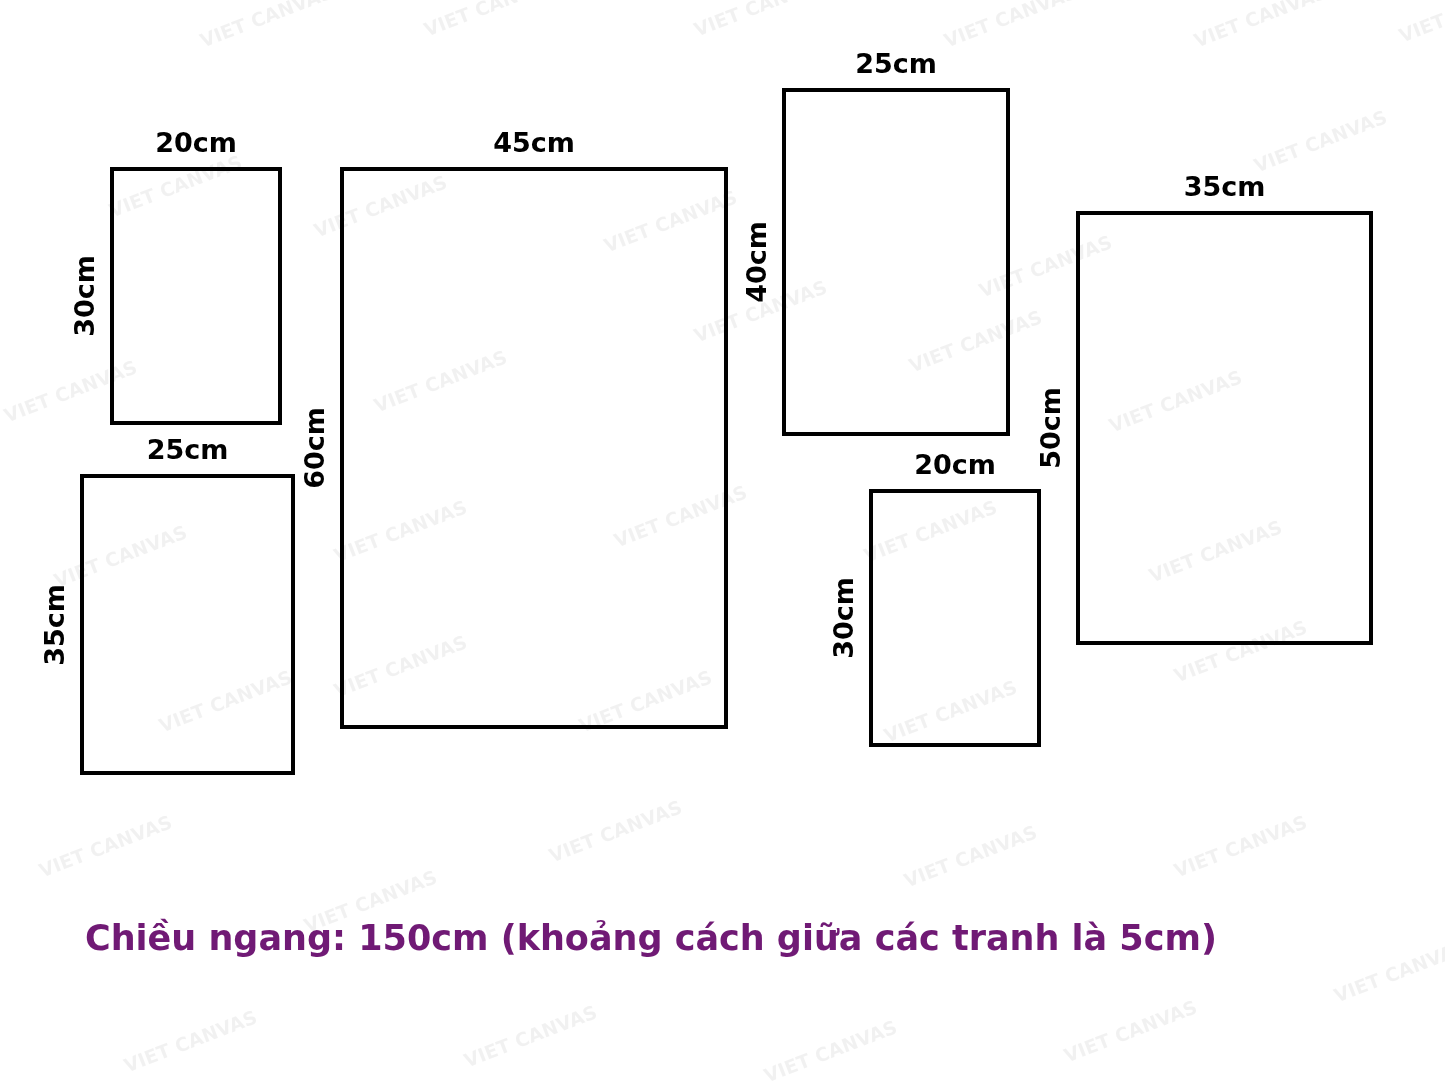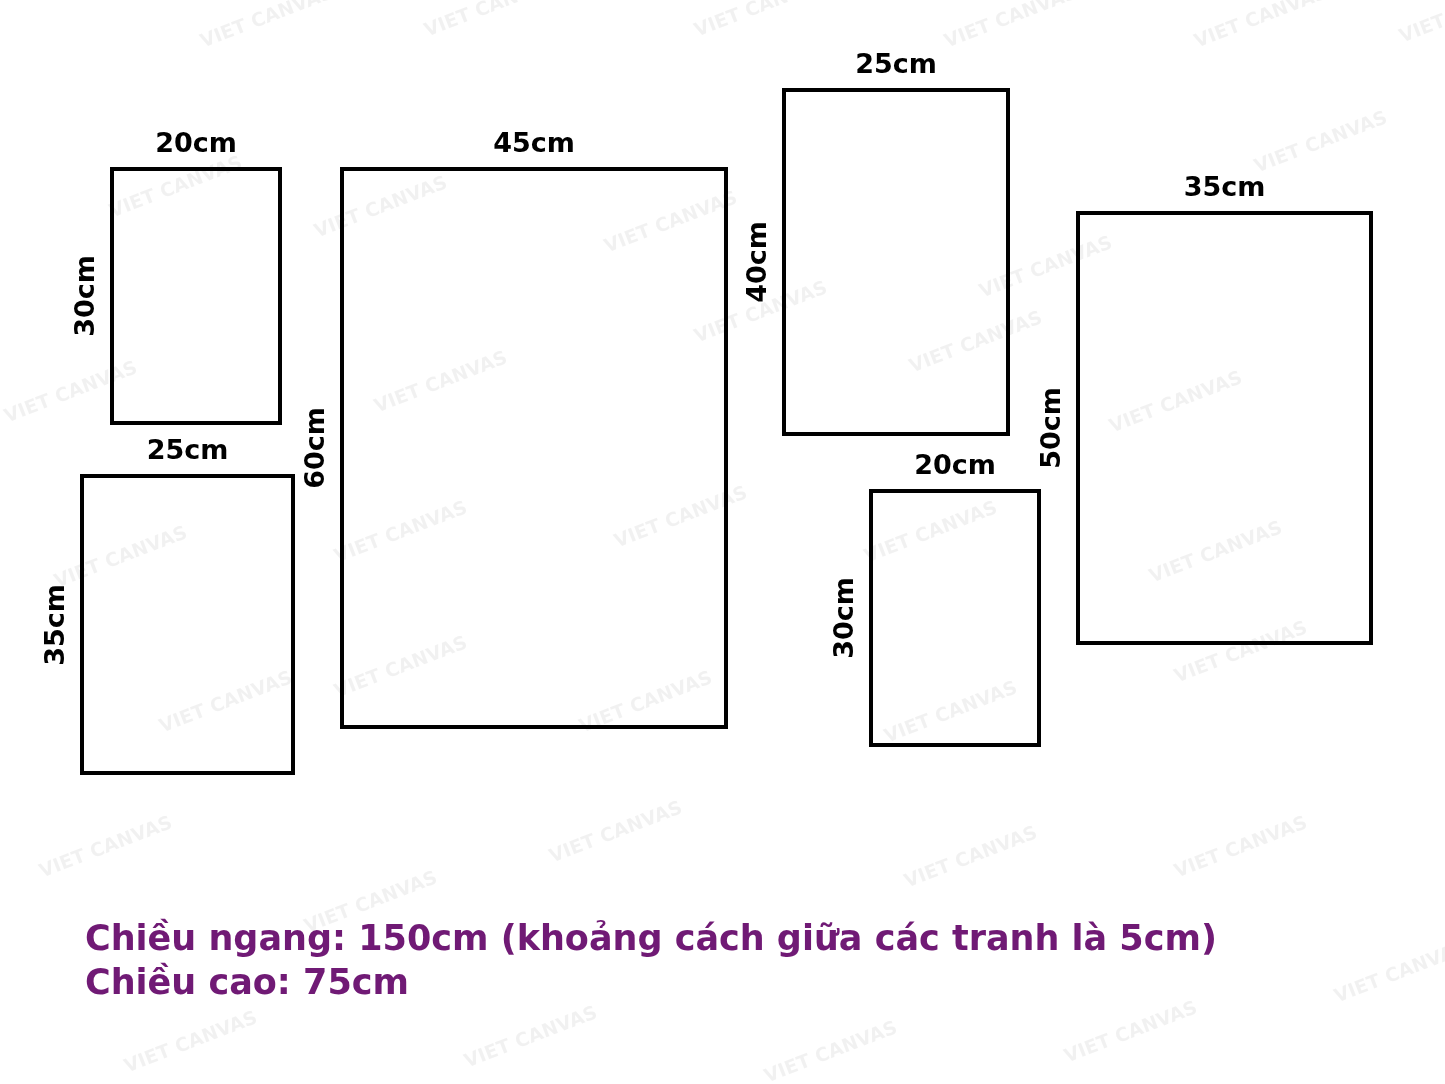--- a/index.html
+++ b/index.html
@@ -116,15 +116,14 @@
       <div class="dim dim-left" style="left: 756px; top: 262px;">40cm</div>
       <div class="frame" style="left: 869px; top: 489px; width: 172px; height: 258px;"></div>
       <div class="dim dim-top" style="left: 955px; top: 449px;">20cm</div>
       <div class="dim dim-left" style="left: 843px; top: 618px;">30cm</div>
       <div class="frame" style="left: 1076px; top: 211px; width: 297px; height: 434px;"></div>
       <div class="dim dim-top" style="left: 1224.5px; top: 171px;">35cm</div>
       <div class="dim dim-left" style="left: 1050px; top: 428px;">50cm</div>
     </div>
 
   <div class="caption" style="left:85px; top:918px;">Chiều ngang: 150cm (khoảng cách giữa các tranh là 5cm)</div>
-  <div class="caption" style="left:85px; top:962px;">Chiều cao: 75cm</div>
 
 </div>
 
 </body></html>

